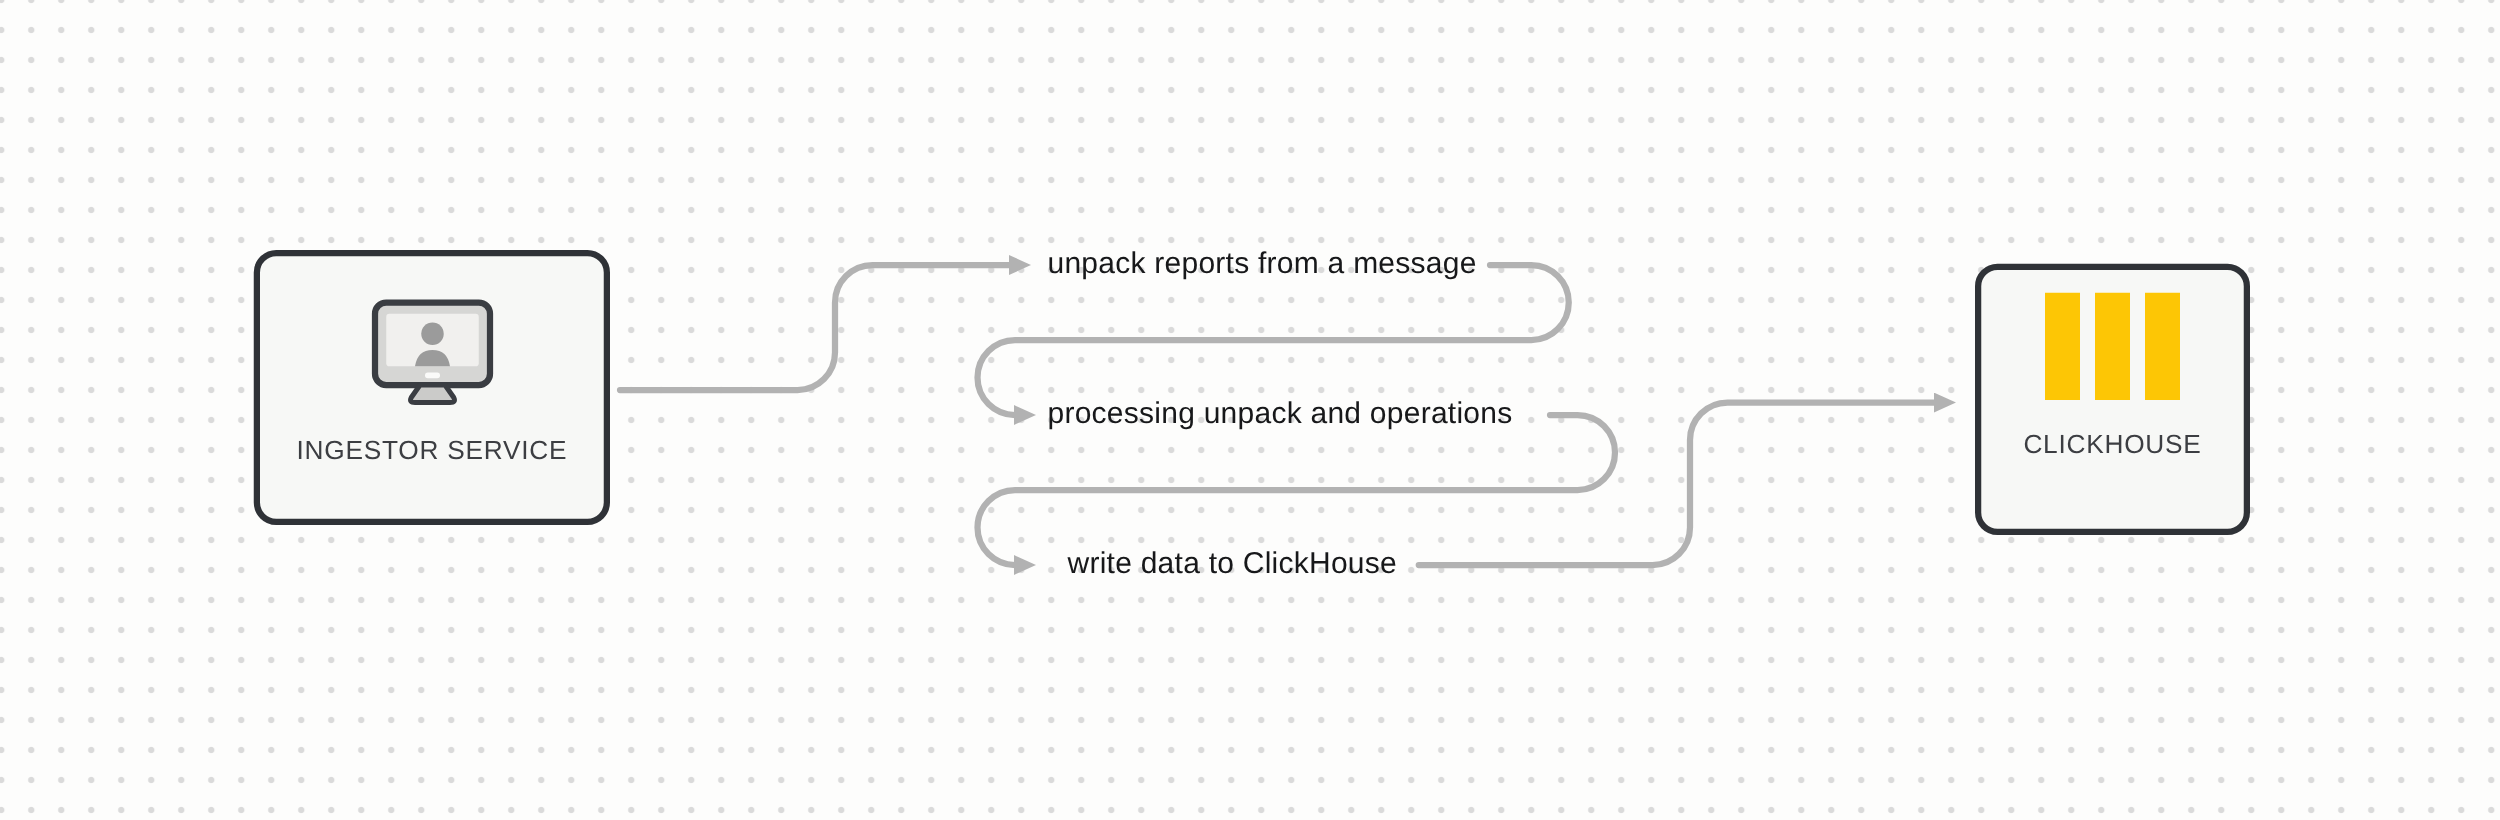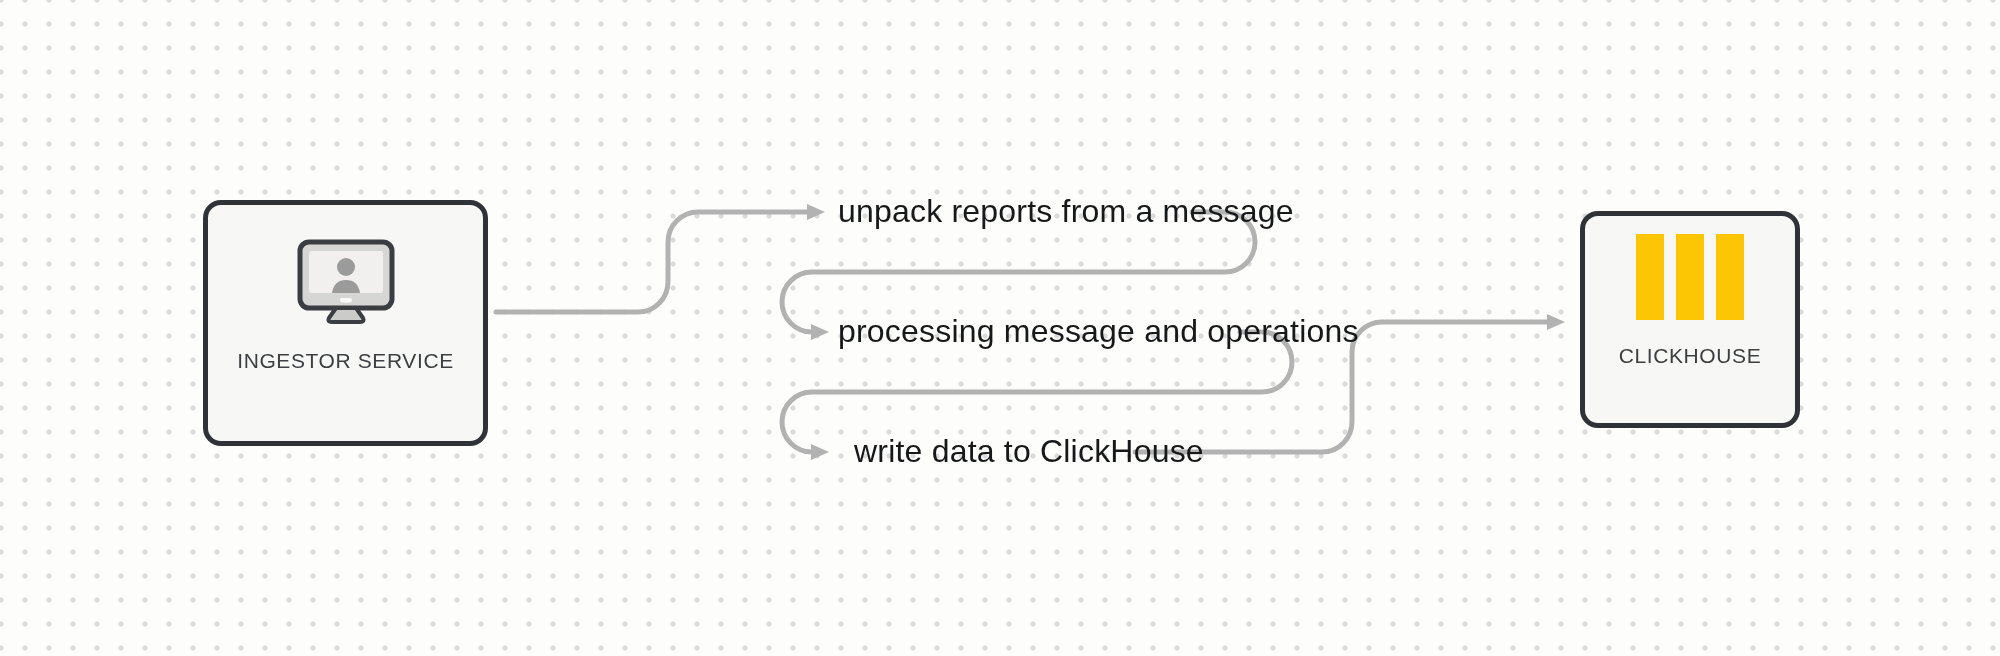--- a/index.html
+++ b/index.html
@@ -28,42 +28,42 @@
     box-sizing: border-box;
     background: #f7f8f6;
     border: 5px solid #2f3237;
     border-radius: 18px;
     display: flex;
     flex-direction: column;
     align-items: center;
   }
   .node-ingestor {
     left: 203px; top: 200px;
-    width: 285px; height: 246px;
+    width: 285px; height: 220px;
     padding-top: 34px;
   }
   .node-clickhouse {
     left: 1580px; top: 211px;
     width: 220px; height: 217px;
     padding-top: 18px;
   }
   .node-label {
     color: #3c3e42;
     font-size: 21px;
     letter-spacing: 0.6px;
     white-space: nowrap;
   }
   .node-ingestor .node-label { margin-top: 16px; }
   .node-clickhouse .node-label { margin-top: 24px; }
   .step-label {
     position: absolute;
     left: 838px;
     transform: translateY(-52%);
     color: #17181a;
-    font-size: 32px;
+    font-size: 24px;
     letter-spacing: 0.2px;
     white-space: nowrap;
   }
   .step-1 { top: 212px; }
   .step-2 { top: 332px; }
   .step-3 { top: 452px; margin-left: 16px; }
 </style>
 </head>
 <body>
 
@@ -100,16 +100,16 @@
   <div class="node node-clickhouse">
     <svg width="108" height="86" viewBox="0 0 108 86" aria-hidden="true">
       <rect x="0" y="0" width="28" height="86" fill="#fdc605"></rect>
       <rect x="40" y="0" width="28" height="86" fill="#fdc605"></rect>
       <rect x="80" y="0" width="28" height="86" fill="#fdc605"></rect>
     </svg>
     <div class="node-label">CLICKHOUSE</div>
   </div>
 
   <div class="step-label step-1">unpack reports from a message</div>
-  <div class="step-label step-2">processing message and operations</div>
+  <div class="step-label step-2">processing unpack and operations</div>
   <div class="step-label step-3">write data to ClickHouse</div>
 
 </div>
 
 </body></html>

